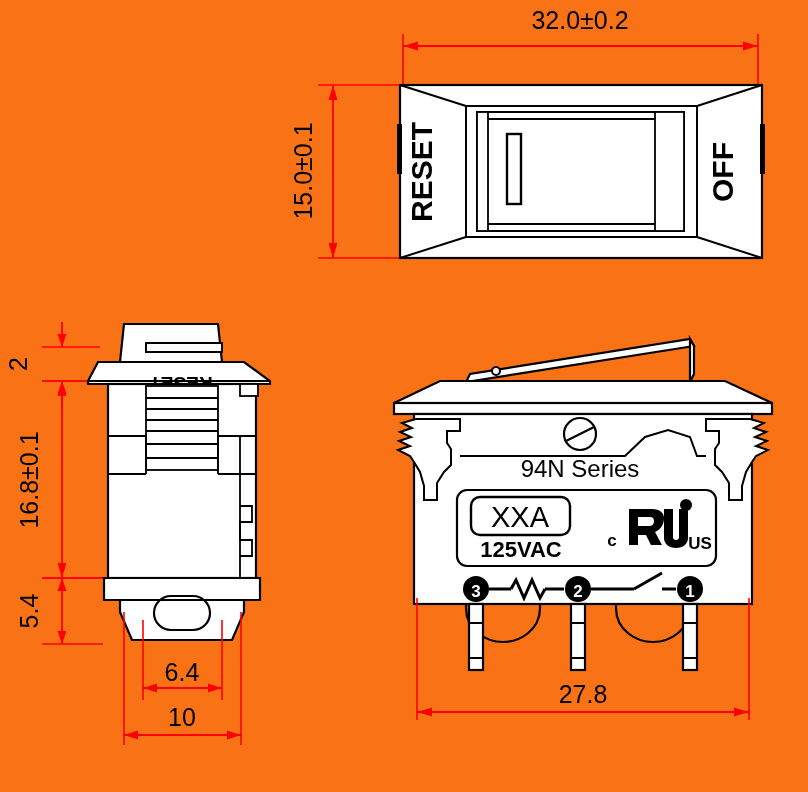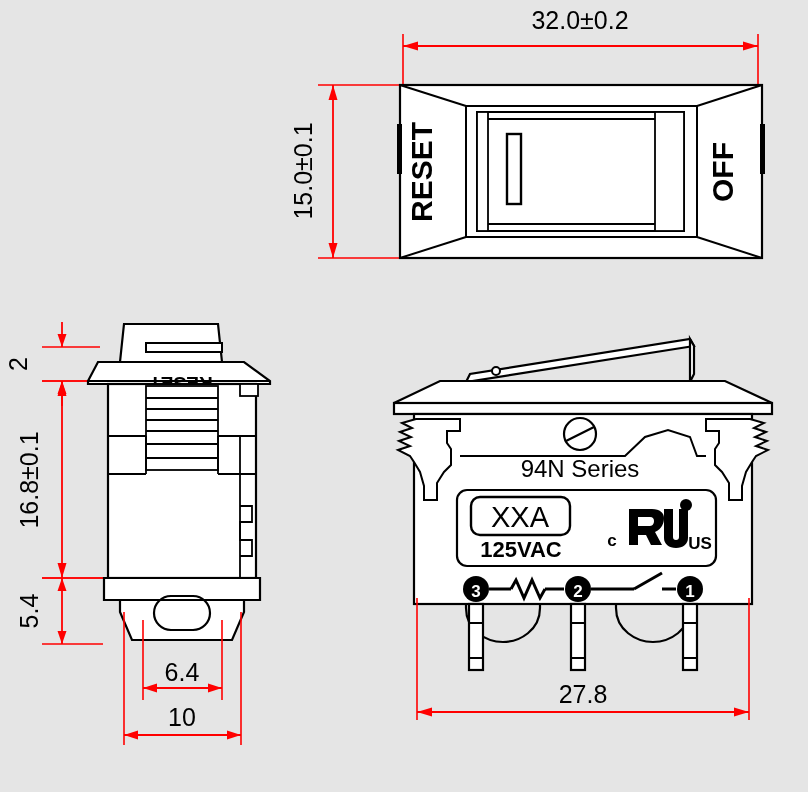--- a/index.html
+++ b/index.html
@@ -10,21 +10,21 @@
   body {
     width: 808px;
     height: 792px;
     overflow: hidden;
     font-family: "Liberation Sans", sans-serif;
   }
   #sheet {
     position: relative;
     width: 808px;
     height: 792px;
-    background: #e5e5e5;
+    background: #f97316;
   }
   #drawing {
     position: absolute;
     top: 0; left: 0;
     width: 808px;
     height: 792px;
   }
   .dimtext {
     font-family: "Liberation Sans", sans-serif;
     fill: #000000;

